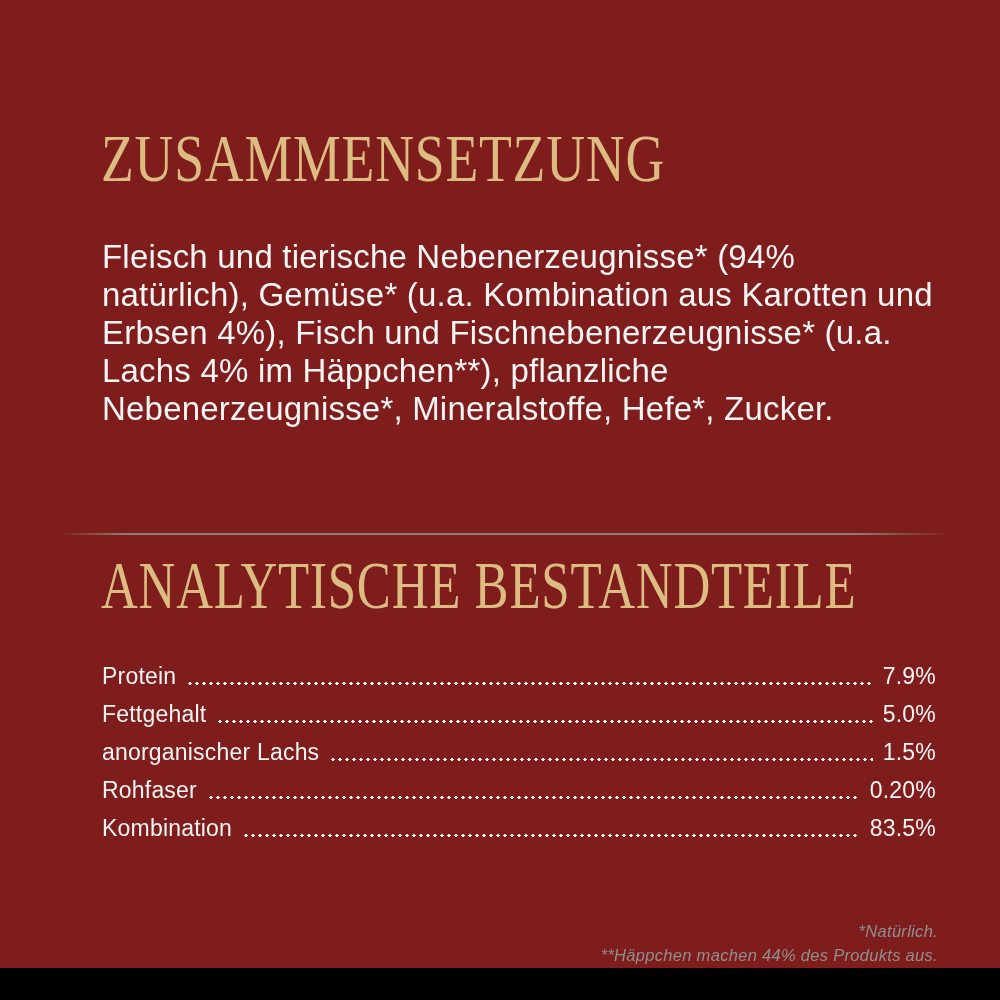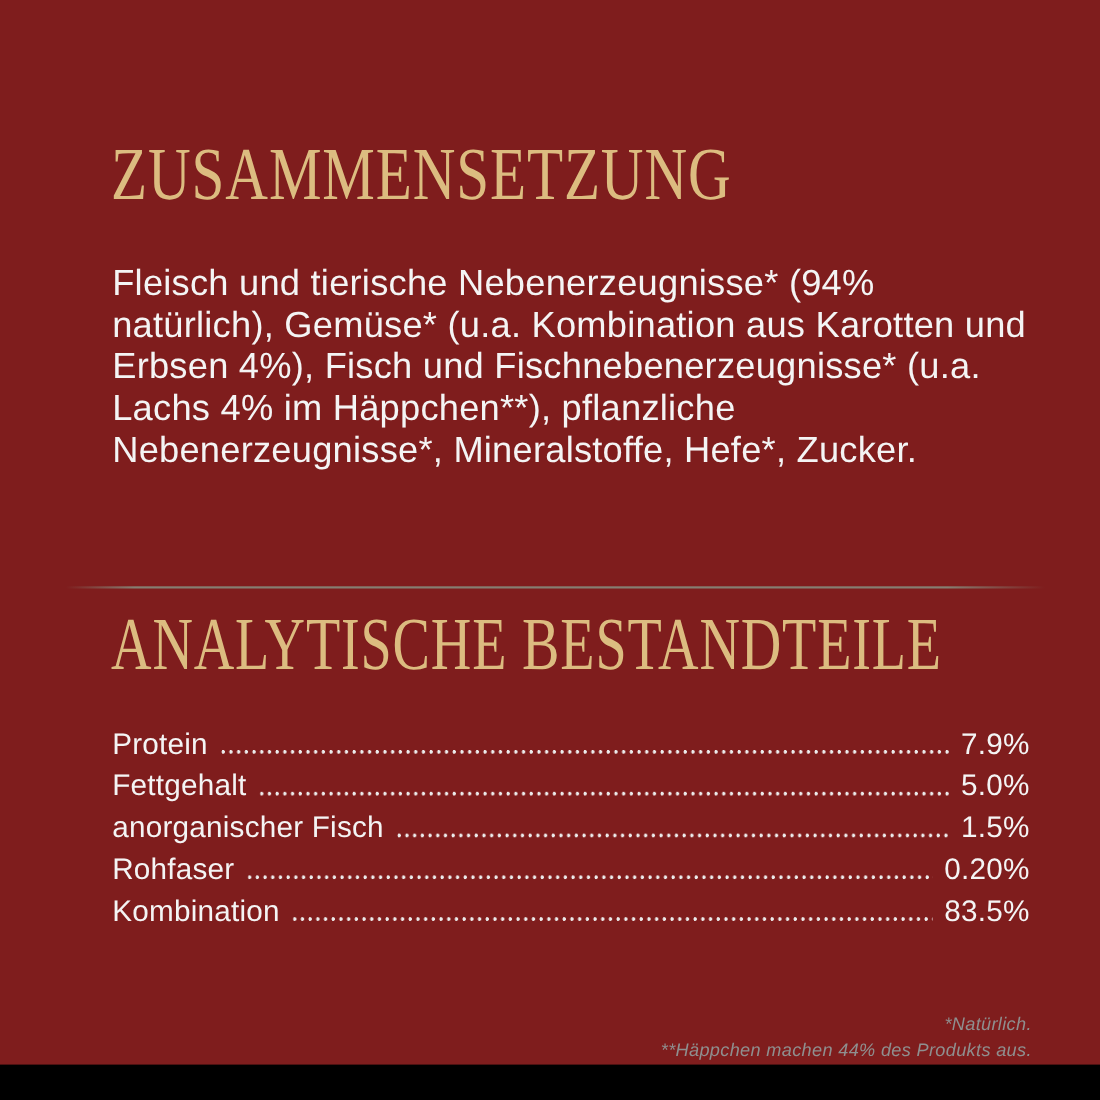--- a/index.html
+++ b/index.html
@@ -72,21 +72,21 @@
     position: absolute;
     left: 102px;
     top: 657px;
     width: 834px;
   }
   .analysis-row {
     display: flex;
     align-items: baseline;
     height: 38px;
     color: #f4f4f4;
-    font-size: 27px;
+    font-size: 23px;
     line-height: 38px;
     letter-spacing: 0.2px;
   }
   .row-label {
     white-space: nowrap;
     flex: 0 0 auto;
   }
   .dot-leader {
     flex: 1 1 auto;
     height: 5px;
@@ -136,21 +136,21 @@
         <span class="row-label">Protein</span>
         <span class="dot-leader"></span>
         <span class="row-value">7.9%</span>
       </div>
       <div class="analysis-row">
         <span class="row-label">Fettgehalt</span>
         <span class="dot-leader"></span>
         <span class="row-value">5.0%</span>
       </div>
       <div class="analysis-row">
-        <span class="row-label">anorganischer Fisch</span>
+        <span class="row-label">anorganischer Lachs</span>
         <span class="dot-leader"></span>
         <span class="row-value">1.5%</span>
       </div>
       <div class="analysis-row">
         <span class="row-label">Rohfaser</span>
         <span class="dot-leader"></span>
         <span class="row-value">0.20%</span>
       </div>
       <div class="analysis-row">
         <span class="row-label">Kombination</span>

